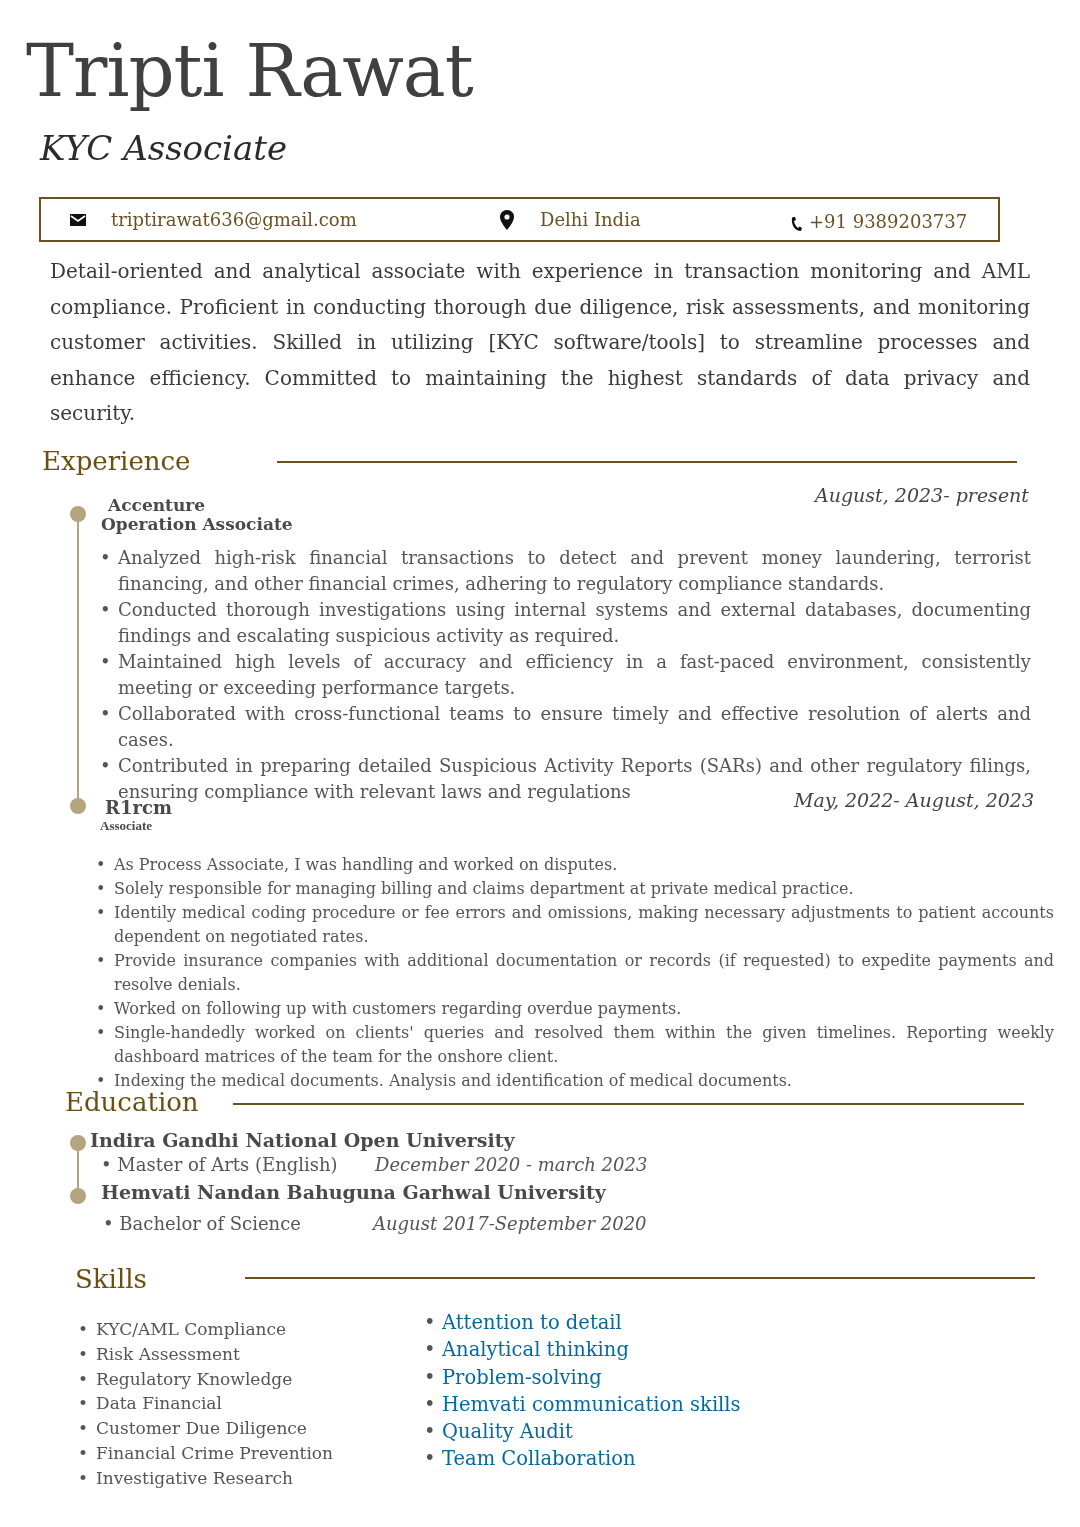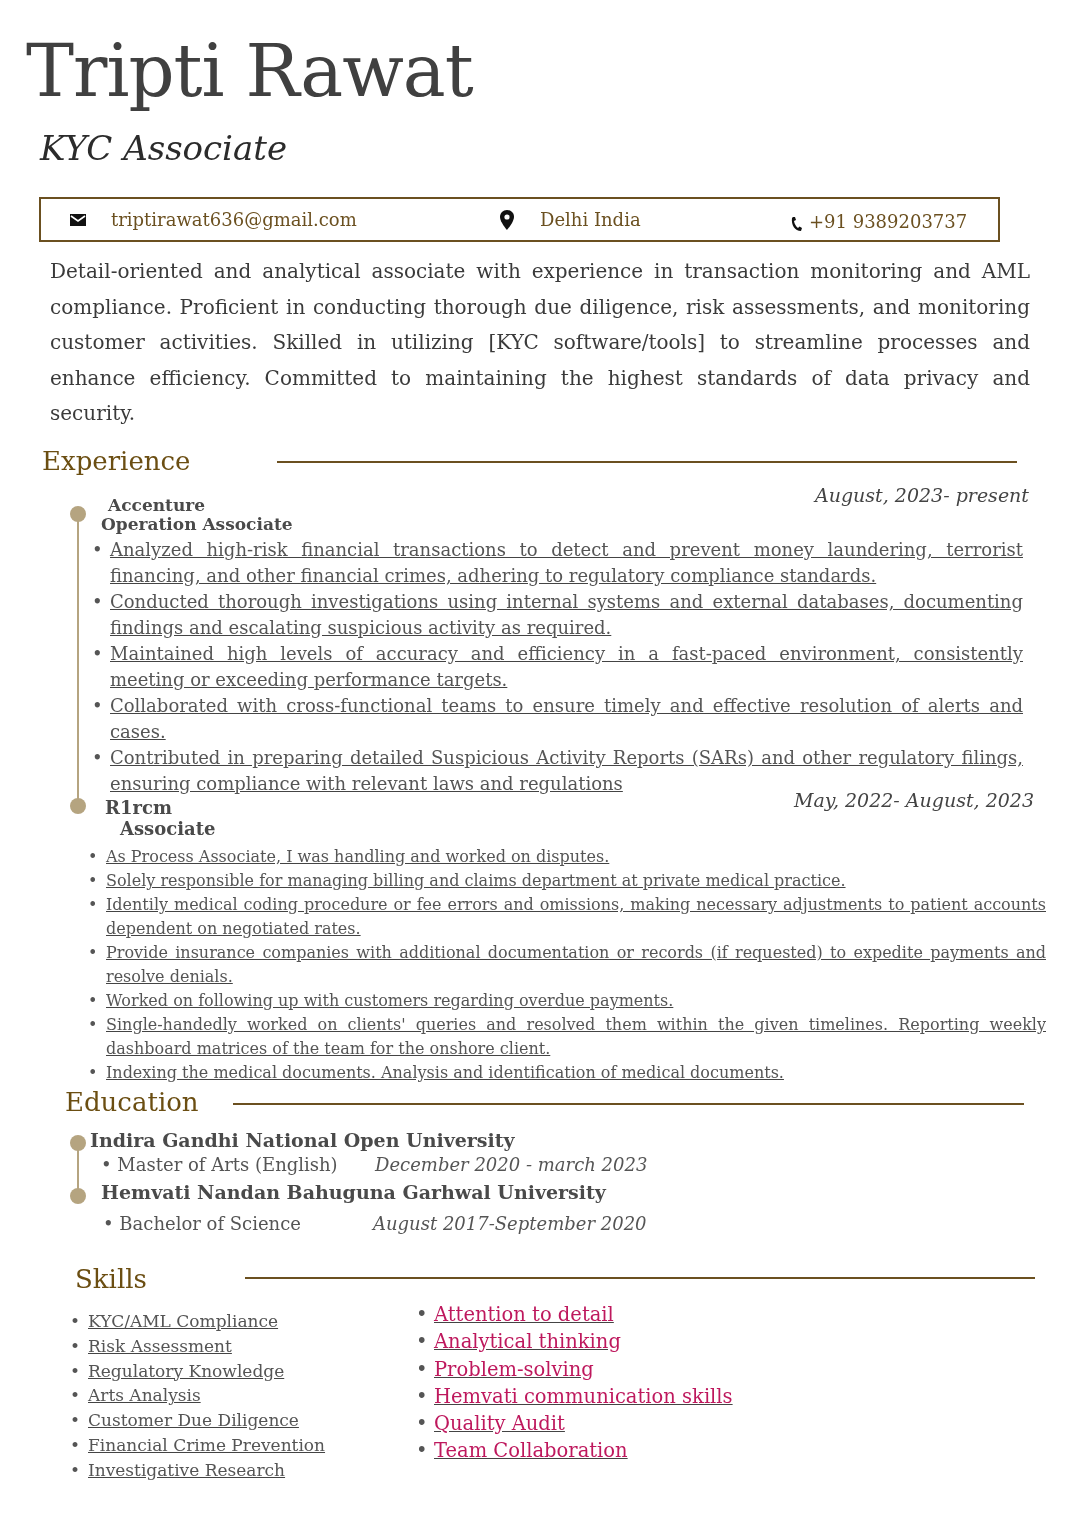--- a/index.html
+++ b/index.html
@@ -11,30 +11,30 @@
   .contact { left: 39px; top: 197px; width: 961px; height: 45px; border: 2px solid #6b5020; box-sizing: border-box; }
   .contact .item { position: absolute; top: 10px; font-size: 18px; color: #6b5020; display: flex; align-items: center; gap: 24px; }
   .icon { display: inline-flex; width: 18px; height: 18px; align-items: center; justify-content: center; }
   .summary { left: 50px; top: 254px; width: 980px; font-size: 20px; line-height: 35.5px; text-align: justify; color: #3a3a3a; }
   .sec-head { font-size: 26px; color: #6b4e12; font-weight: normal; }
   .sec-line { height: 2px; background: #6b5020; }
   .dot { width: 16px; height: 16px; border-radius: 50%; background: #b5a480; }
   .vline { width: 2px; background: #b5a480; }
   .company { font-size: 17px; font-weight: bold; color: #4a4a4a; line-height: 1.1; }
   .date { font-size: 19px; font-style: italic; color: #444; }
-  ul.bul { margin: 0; padding: 0; list-style: none; text-decoration: underline; }
+  ul.bul { margin: 8px; padding: 0; list-style: none; }
   ul.bul li { position: relative; padding-left: 22px; text-align: justify; }
   ul.bul li::before { content: "•"; position: absolute; left: 4px; top: 0; color: #555; }
   .exp1 li { font-size: 18px; line-height: 26px; color: #555; }
   .exp2 li { font-size: 16px; line-height: 24px; color: #555; }
   .edu-school { font-size: 19px; font-weight: bold; color: #4a4a4a; }
   .edu-deg { font-size: 18px; color: #555; }
   .edu-date { font-size: 18px; font-style: italic; color: #555; }
   .skills1 li { font-size: 17px; line-height: 24.8px; color: #555; }
-  .skills2 li { font-size: 19.5px; line-height: 27.3px; color: #be185d; }
+  .skills2 li { font-size: 19.5px; line-height: 27.3px; color: #0369a1; }
 </style>
 </head>
 <body>
 
 <div class="abs name">Tripti Rawat</div>
 <div class="abs title">KYC Associate</div>
 
 <div class="abs contact">
   <div class="item" style="left:28px;">
     <span class="icon">
@@ -78,21 +78,21 @@
 <div class="abs date" style="right:51px; top:484px;">August, 2023- present</div>
 <ul class="abs bul exp1" style="left:88px; top:537px; width:935px;">
   <li>Analyzed high-risk financial transactions to detect and prevent money laundering, terrorist financing, and other financial crimes, adhering to regulatory compliance standards.</li>
   <li>Conducted thorough investigations using internal systems and external databases, documenting findings and escalating suspicious activity as required.</li>
   <li>Maintained high levels of accuracy and efficiency in a fast-paced environment, consistently meeting or exceeding performance targets.</li>
   <li>Collaborated with cross-functional teams to ensure timely and effective resolution of alerts and cases.</li>
   <li>Contributed in preparing detailed Suspicious Activity Reports (SARs) and other regulatory filings, ensuring compliance with relevant laws and regulations</li>
 </ul>
 
 <div class="abs company" style="left:105px; top:798px; font-size:18px;">R1rcm</div>
-<div class="abs company" style="left:120px; top:819px; font-size:18px;">Associate</div>
+<div class="abs company" style="left:100px; top:819px; font-size:13px;font-family:Liberation Serif, serif;">Associate</div>
 <div class="abs date" style="right:46px; top:789px;">May, 2022- August, 2023</div>
 <ul class="abs bul exp2" style="left:84px; top:845px; width:962px;">
   <li>As Process Associate, I was handling and worked on disputes.</li>
   <li>Solely responsible for managing billing and claims department at private medical practice.</li>
   <li>Identily medical coding procedure or fee errors and omissions, making necessary adjustments to patient accounts dependent on negotiated rates.</li>
   <li>Provide insurance companies with additional documentation or records (if requested) to expedite payments and resolve denials.</li>
   <li>Worked on following up with customers regarding overdue payments.</li>
   <li>Single-handedly worked on clients' queries and resolved them within the given timelines. Reporting weekly dashboard matrices of the team for the onshore client.</li>
   <li>Indexing the medical documents. Analysis and identification of medical documents.</li>
 </ul>
@@ -112,21 +112,21 @@
 <div class="abs edu-deg" style="left:103px; top:1213px;">• <span>Bachelor of Science</span></div>
 <div class="abs edu-date" style="left:373px; top:1213px;">August 2017-September 2020</div>
 
 <div class="abs sec-head" style="left:75px; top:1264px;">Skills</div>
 <div class="abs sec-line" style="left:245px; top:1277px; width:790px;"></div>
 
 <ul class="abs bul skills1" style="left:66px; top:1309px; width:320px;">
   <li>KYC/AML Compliance</li>
   <li>Risk Assessment</li>
   <li>Regulatory Knowledge</li>
-  <li>Arts Analysis</li>
+  <li>Data Financial</li>
   <li>Customer Due Diligence</li>
   <li>Financial Crime Prevention</li>
   <li>Investigative Research</li>
 </ul>
 
 <ul class="abs bul skills2" style="left:412px; top:1301px; width:400px;">
   <li>Attention to detail</li>
   <li>Analytical thinking</li>
   <li>Problem-solving</li>
   <li>Hemvati communication skills</li>

